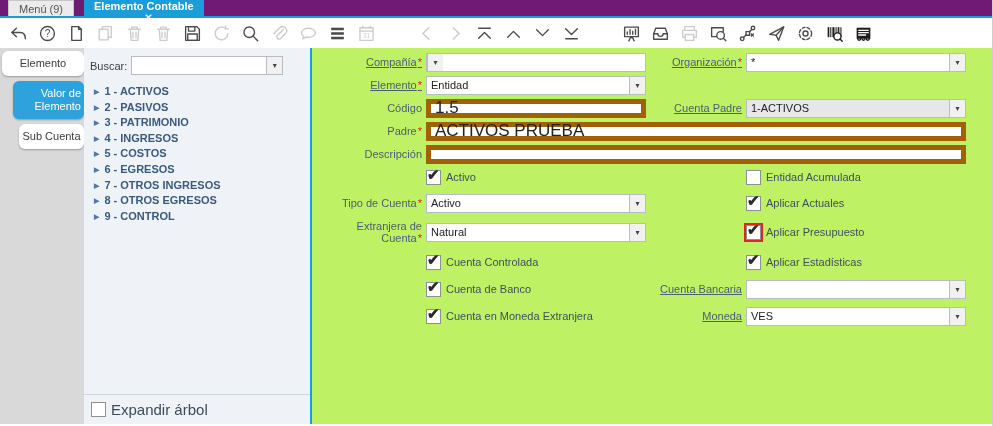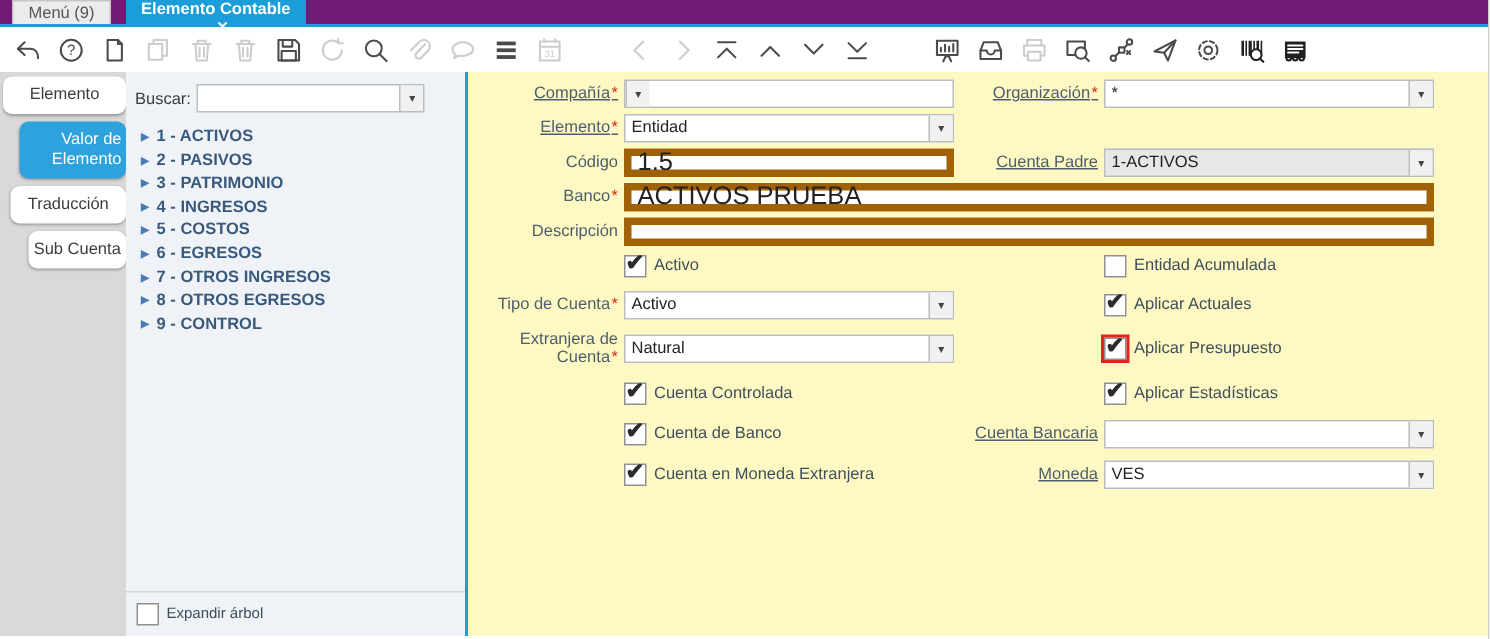--- a/index.html
+++ b/index.html
@@ -49,27 +49,27 @@
                   font-size:8px; color:#444; }
   .searchcombo { width:152px; }
   .searchcombo input { flex:1; border:none; outline:none; height:15px; width:100px;
                        font-size:11px; font-family:"Liberation Sans",sans-serif; }
   .tree { padding:2px 0 0 10px; }
   .titem { font-size:11px; font-weight:600; color:#395a7d; line-height:14.6px;
            cursor:pointer; white-space:nowrap; }
   .titem .tri { color:#4a7ab5; font-size:7px; margin-right:5px; vertical-align:1px; }
   .treefooter { position:absolute; bottom:0; left:0; right:0; height:30px;
                 border-top:1px solid #ccd8e0; display:flex; align-items:center;
-                padding-left:7px; font-size:10px; color:#3c4c58; }
+                padding-left:7px; font-size:15px; color:#3c4c58; }
   .treefooter .cb { margin-right:5px; }
 
   .bluesep { width:2px; background:#1b9dd9; flex:0 0 auto; }
 
   
-  .form { flex:1; background:#fef9c3; padding:4px 0 0 8px; }
+  .form { flex:1; background:#bef264; padding:4px 0 0 18px; }
   .frow { display:grid; grid-template-columns:92px 220px 92px 220px;
           column-gap:4px; align-items:center; margin-bottom:3px; min-height:20px; }
   .flabel { font-size:11px; color:#4d5e6d; text-align:right; line-height:12px; }
   .flabel.link { text-decoration:underline; cursor:pointer; }
   .req { color:#e11d1d; margin-left:1px; }
   .fcombo { width:100%; }
   .fcombo.ro .cval { background:#e7e7e7; }
   .fcombo.ro { background:#e7e7e7; }
   .ftext { width:100%; height:19px; border:5px solid #a16207; font-size:17px; color:#222;
            padding:0 4px; display:flex; align-items:center; background:#fff; }
@@ -281,21 +281,20 @@
           <path d="M3.5 14 a1.4 1.4 0 0 0 2.8 0 M7.6 14 a1.4 1.4 0 0 0 2.8 0 M11.7 14 a1.4 1.4 0 0 0 2.8 0"></path>
         </svg>
       </span>
     </div>
 
   <div class="content">
 
     <div class="sidetabs" id="sidetabs">
         <div class="stab" style="margin-left: 2px;">Elemento</div>
         <div class="stab active" style="margin-left: 13px;">Valor de Elemento</div>
-        <div class="stab" style="margin-left: 7px;">Traducción</div>
         <div class="stab" style="margin-left: 19px;">Sub Cuenta</div>
       </div>
 
     <div class="treepanel">
       <div class="searchrow">
         <span class="slabel">Buscar:</span>
         <span class="combo searchcombo">
           <input style="">
           <span class="arrow">▾</span>
         </span>
@@ -362,21 +361,21 @@
           <span>Cuenta Padre</span>
         </label>
         <div class="combo fcombo ro">
           <span class="cval">1-ACTIVOS</span>
           <span class="arrow">▾</span>
         </div>
       </div>
 
       <div class="frow">
         <label class="flabel">
-          <span>Banco</span><span class="req">*</span>
+          <span>Padre</span><span class="req">*</span>
         </label>
         <div class="ftext fulltext">
           <span>ACTIVOS PRUEBA</span>
         </div>
       </div>
 
       <div class="frow">
         <label class="flabel">
           <span>Descripción</span>
         </label>

